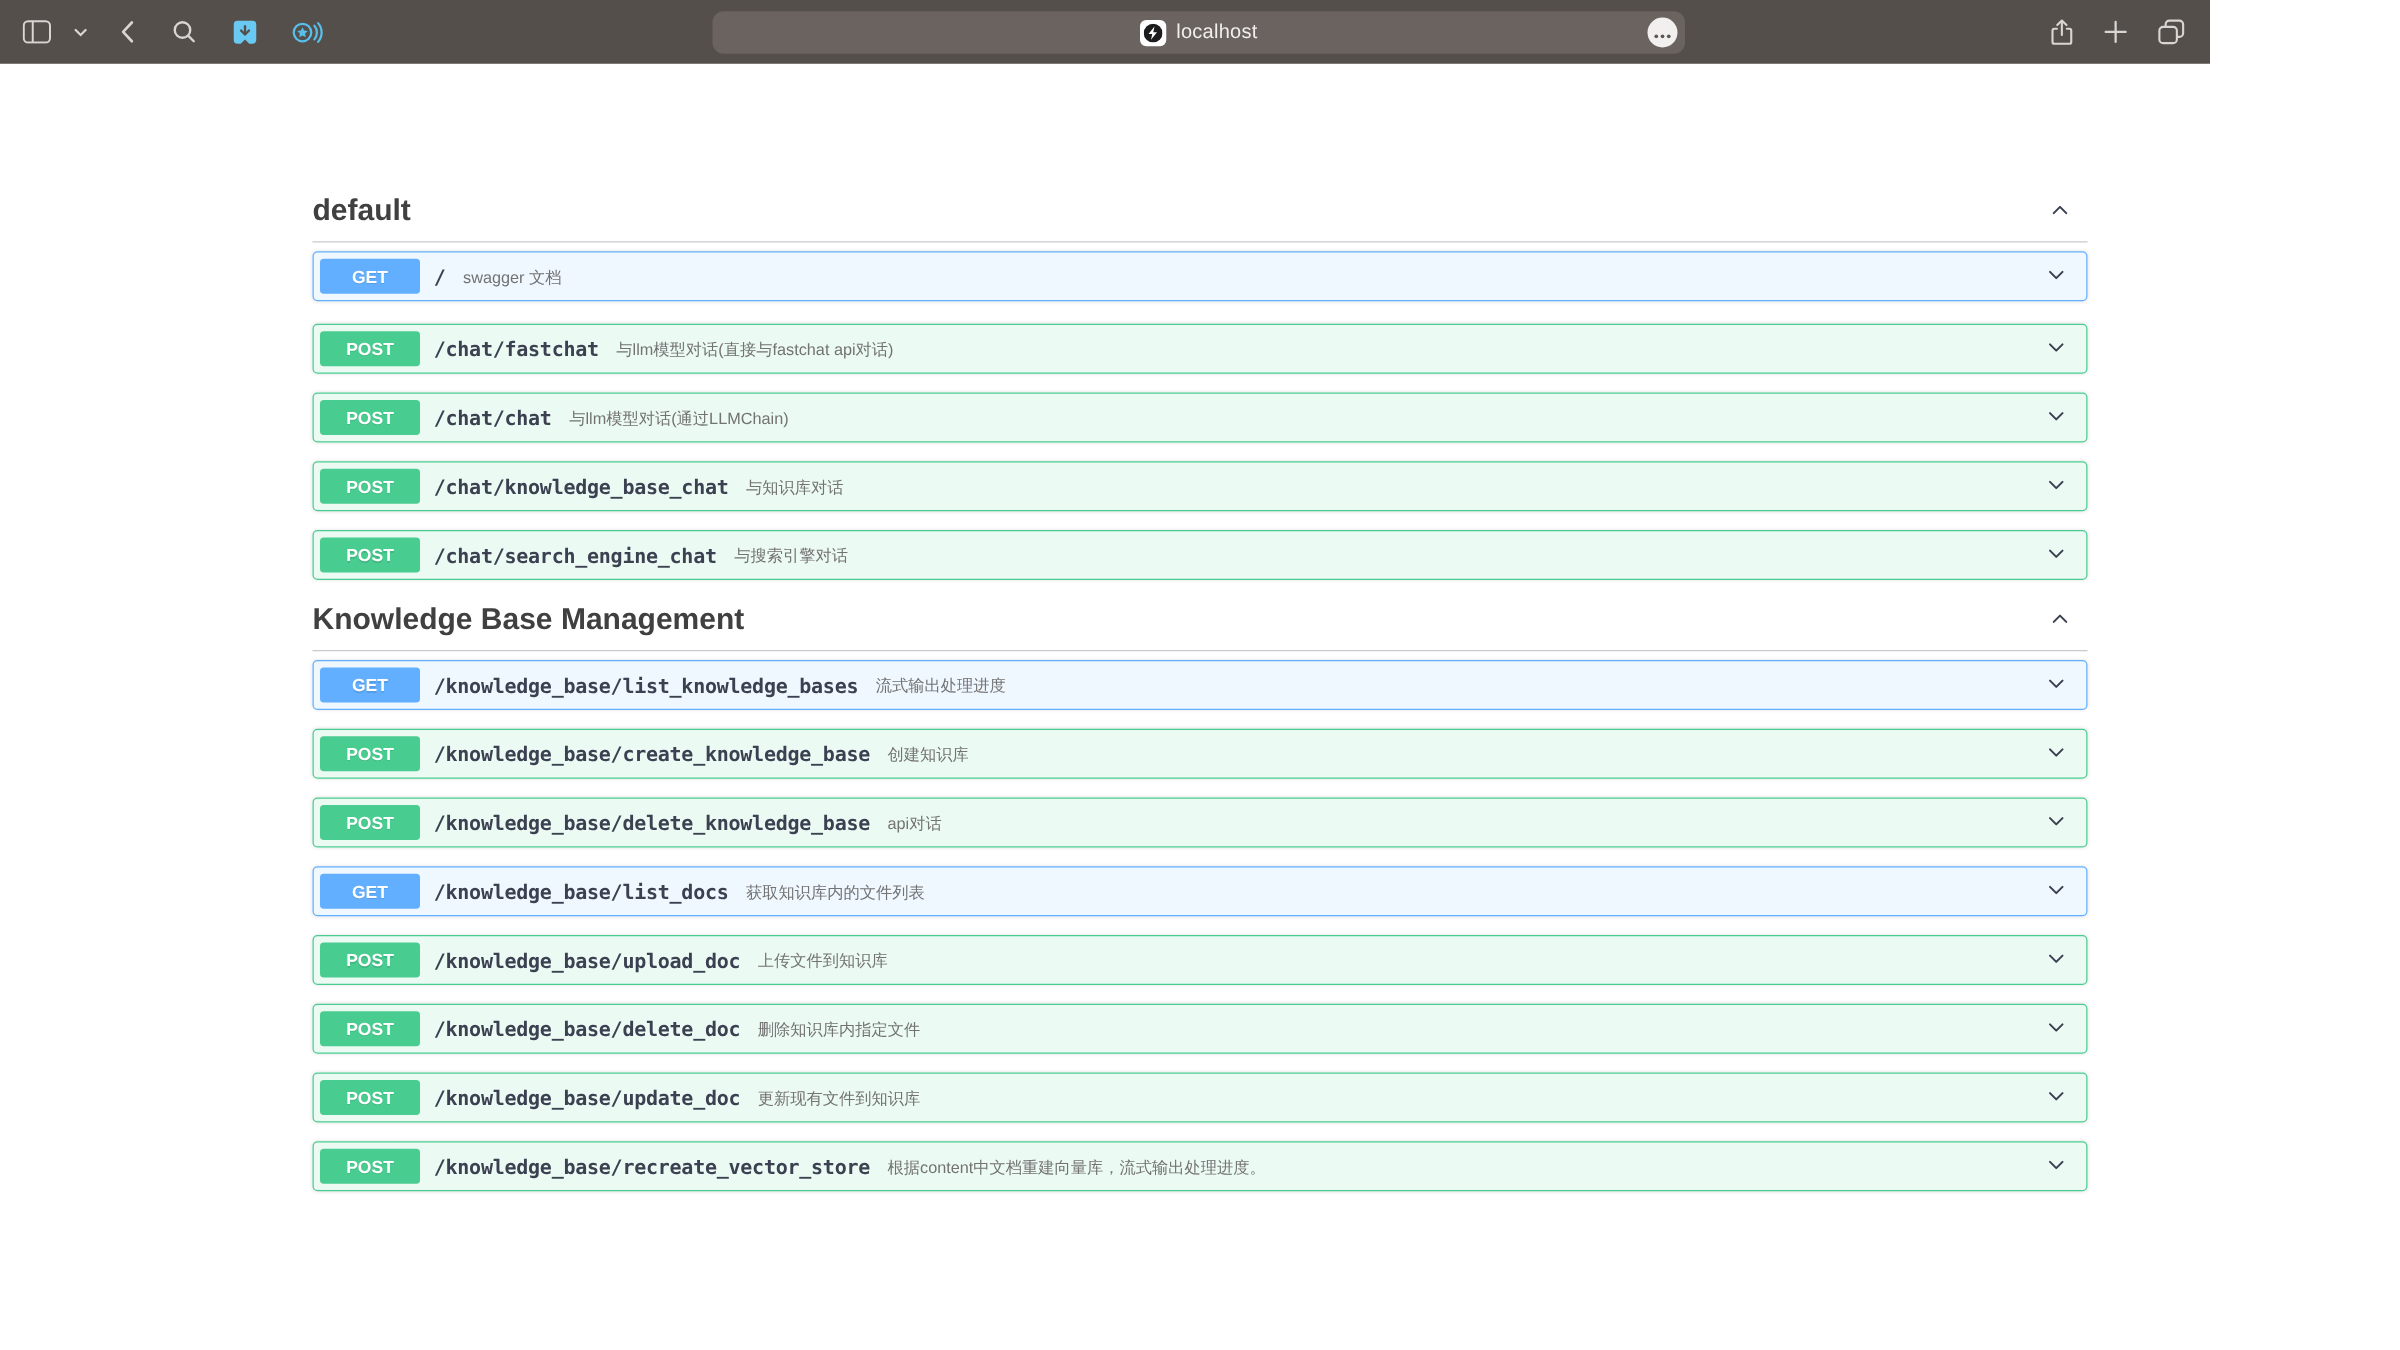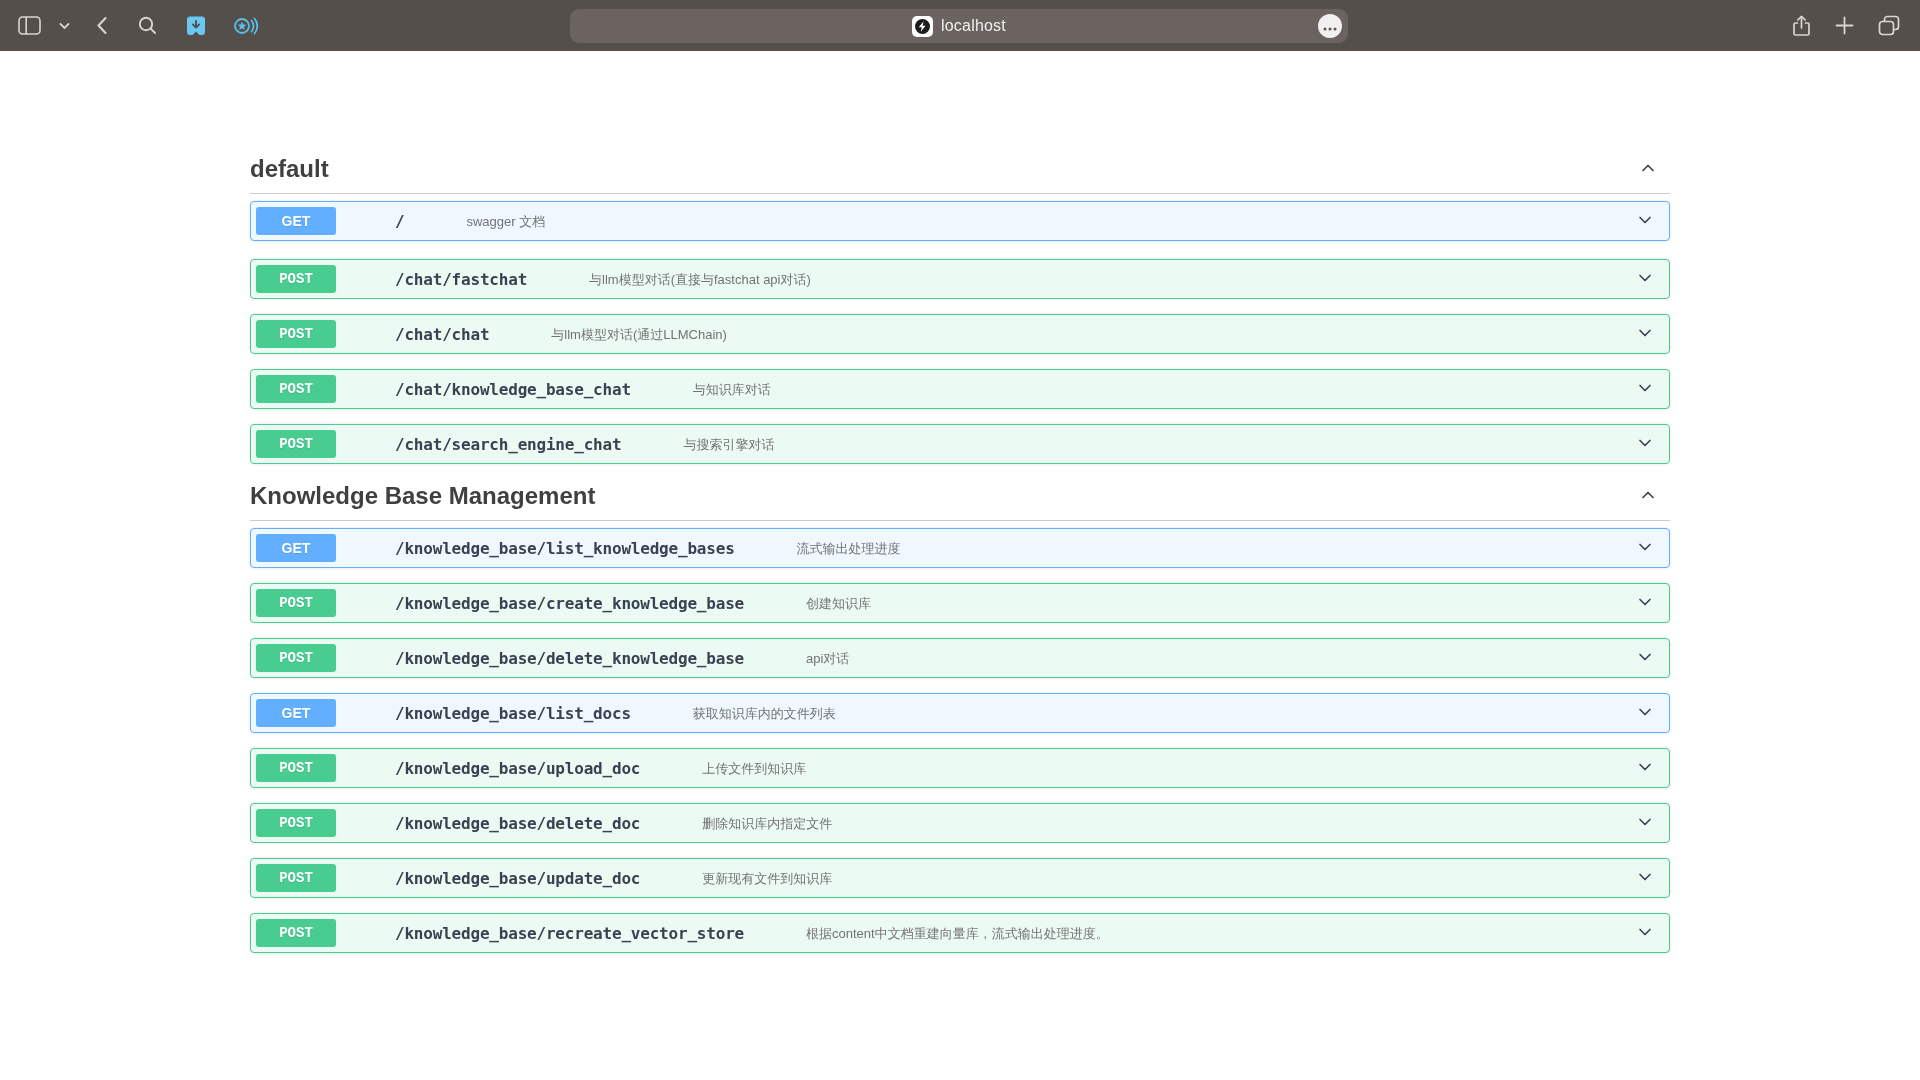--- a/index.html
+++ b/index.html
@@ -1,20 +1,20 @@
 <!DOCTYPE html>
 <html><head>
 <meta charset="utf-8">
 <style>
   * { margin:0; padding:0; box-sizing:border-box; }
   html,body { width:1920px; height:1080px; overflow:hidden; background:#fff;
               font-family:"Liberation Sans","DejaVu Sans",sans-serif; }
 
   
-  .toolbar { position:relative; width:1920px; height:51px; background:#554f4c;
+  .toolbar { position:relative; width:1768px; height:51px; background:#554f4c;
              display:flex; align-items:center; }
   .tb-group { display:flex; align-items:center; gap:14px; }
   .tb-left  { position:absolute; left:16px; }
   .tb-right { position:absolute; right:18px; gap:20px; }
   .tb-btn { background:none; border:none; padding:2px; cursor:pointer;
             display:flex; align-items:center; justify-content:center; }
   .tb-btn svg { display:block; }
 
   .address-bar { position:absolute; left:570px; top:9px; width:778px; height:34px;
                  background:#6a6360; border-radius:9px; display:flex;
@@ -43,29 +43,29 @@
   .api-section { margin-bottom:18px; }
   .section-head { display:flex; align-items:center; justify-content:space-between;
                   padding:0 12px 10px 0; border-bottom:1px solid rgba(59,65,81,.28);
                   margin-bottom:7px; cursor:pointer; }
   .section-title { font-size:24px; font-weight:700; color:#404040; padding-left:0; }
   .chev-btn { background:none; border:none; cursor:pointer; padding:0;
               display:flex; align-items:center; }
 
   .opblock { display:flex; align-items:center; height:40px; margin-bottom:15px;
              border-radius:4px; border:1px solid; padding:0 14px 0 5px;
-             box-shadow:0 0 3px rgba(0,0,0,.12);gap:48px; }
+             box-shadow:0 0 3px rgba(0,0,0,.12); }
   .opblock.get  { background:rgba(97,175,254,.10);  border-color:#61affe; }
   .opblock.post { background:rgba(73,204,144,.10); border-color:#49cc90; }
   .method { min-width:80px; height:28px; border:none; border-radius:3px;
             font-family:"Liberation Sans","DejaVu Sans",sans-serif;
             font-size:14px; font-weight:700; color:#fff; cursor:pointer;
             text-align:center; text-shadow:0 1px 0 rgba(0,0,0,.1); }
   .opblock.get  .method { background:#61affe; }
-  .opblock.post .method { background:#49cc90;font-family:Liberation Mono, monospace; }
+  .opblock.post .method { background:#49cc90; }
   .op-path { font-family:"DejaVu Sans Mono","Liberation Mono",monospace;
              font-size:16px; font-weight:700; color:#3b4151; margin-left:11px;
              letter-spacing:-.2px; }
   .op-desc { font-size:13px; color:#737373; margin-left:14px; margin-top:2px; }
   .op-chev { margin-left:auto; }
 </style>
 </head>
 <body>
 
 <div class="toolbar">

